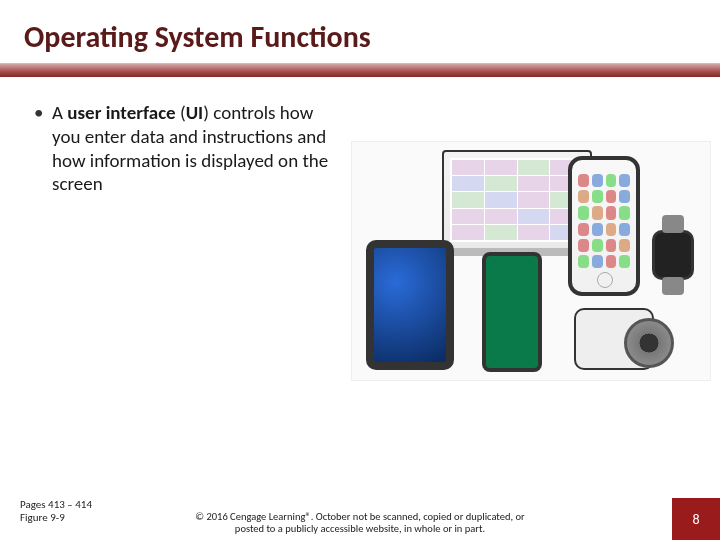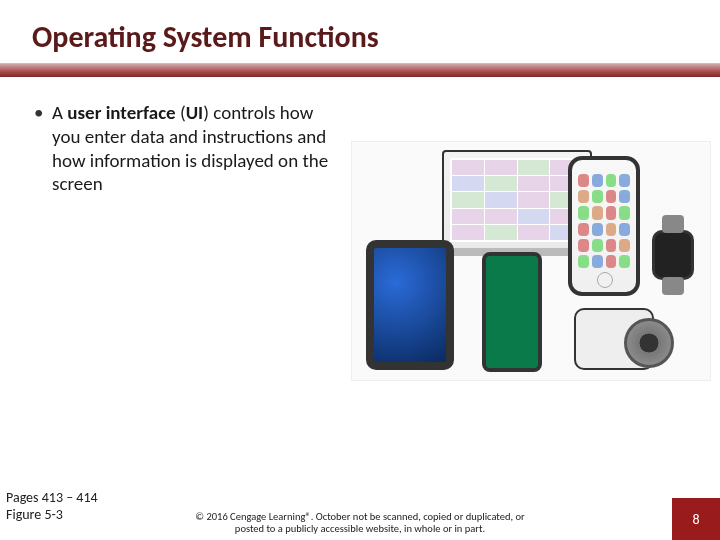--- a/index.html
+++ b/index.html
@@ -5,21 +5,21 @@
   * { box-sizing: border-box; margin: 0; padding: 0; }
   body {
     width: 720px;
     height: 540px;
     font-family: Calibri, "Segoe UI", sans-serif;
     background: #ffffff;
     position: relative;
     overflow: hidden;
   }
   .title-area {
-    padding: 18px 14px 8px 32px;
+    padding: 18px 14px 8px 24px;
   }
   .title {
     font-size: 30px;
     font-weight: 700;
     color: #5b1a1a;
   }
   .accent-bar {
     height: 14px;
     width: 100%;
     background: linear-gradient(to bottom, #cfa7a7 0%, #a94a4a 60%, #7b2b2b 100%);
@@ -87,22 +87,22 @@
   .phone2-grid div:nth-child(3n){background:#8d8;}
   .phone2-grid div:nth-child(5n){background:#da8;}
   .watch { width: 42px; height: 50px; top: 88px; right: 16px; border-width:3px; border-radius:10px; background:#222;}
   .watch::before, .watch::after{content:"";position:absolute;left:50%;width:22px;height:18px;margin-left:-11px;background:#888;border-radius:4px;}
   .watch::before{top:-18px;} .watch::after{bottom:-18px;}
   .camera { width: 80px; height: 62px; bottom: 10px; right: 56px; border-radius:10px; border-width:2px; background:#eee;}
   .camera::after{content:"";position:absolute;top:8px;right:-22px;width:44px;height:44px;border:3px solid #555;border-radius:50%;background:radial-gradient(circle,#333 30%,#777 31%,#999);}
   .footer-refs {
     position: absolute;
     bottom: 16px;
-    left: 6px;
-    font-size: 14px;
+    left: 20px;
+    font-size: 11px;
     line-height: 1.2;
     color: #222;
   }
   .footer-copy {
     position: absolute;
     bottom: 4px;
     left: 50%;
     transform: translateX(-50%);
     width: 360px;
     text-align: center;
@@ -197,18 +197,18 @@
       <div class="device watch"></div>
       <div class="device tablet"></div>
       <div class="device phone1"></div>
       <div class="device camera"></div>
     </div>
   </div>
 </div>
 
 <div class="footer-refs">
   <div>Pages 413 – 414</div>
-  <div>Figure 5-3</div>
+  <div>Figure 9-9</div>
 </div>
 
 <div class="footer-copy">© 2016 Cengage Learning®. October not be scanned, copied or duplicated, or posted to a publicly accessible website, in whole or in part.</div>
 
 <div class="page-num">8</div>
 
 </body></html>

